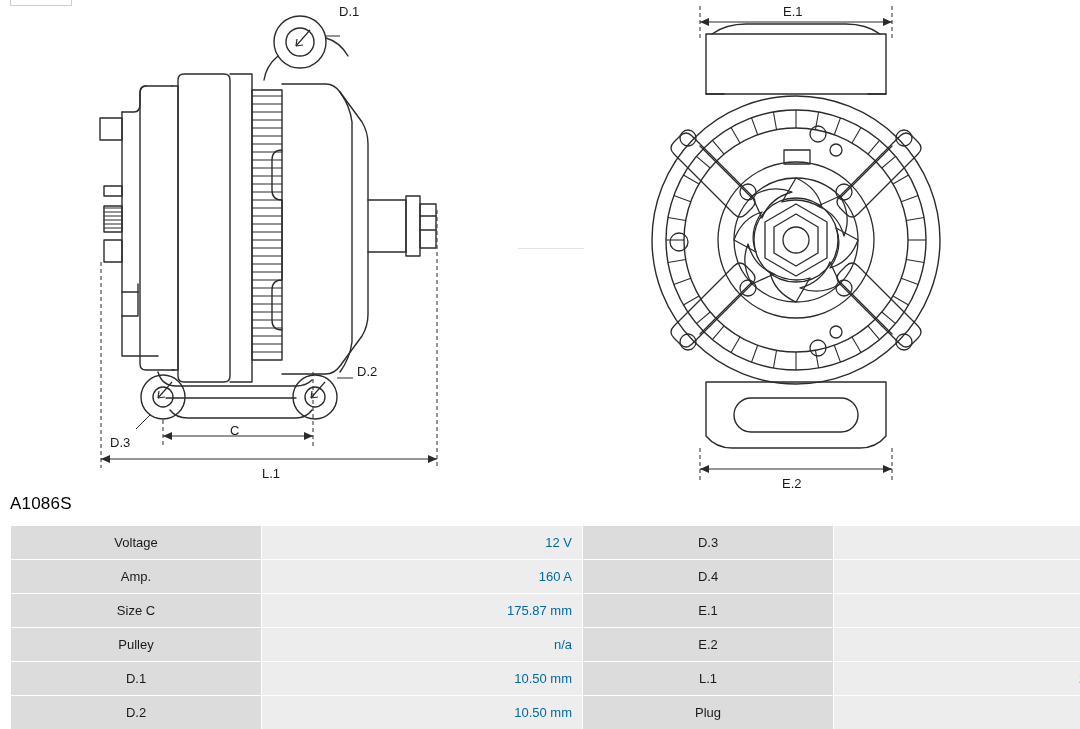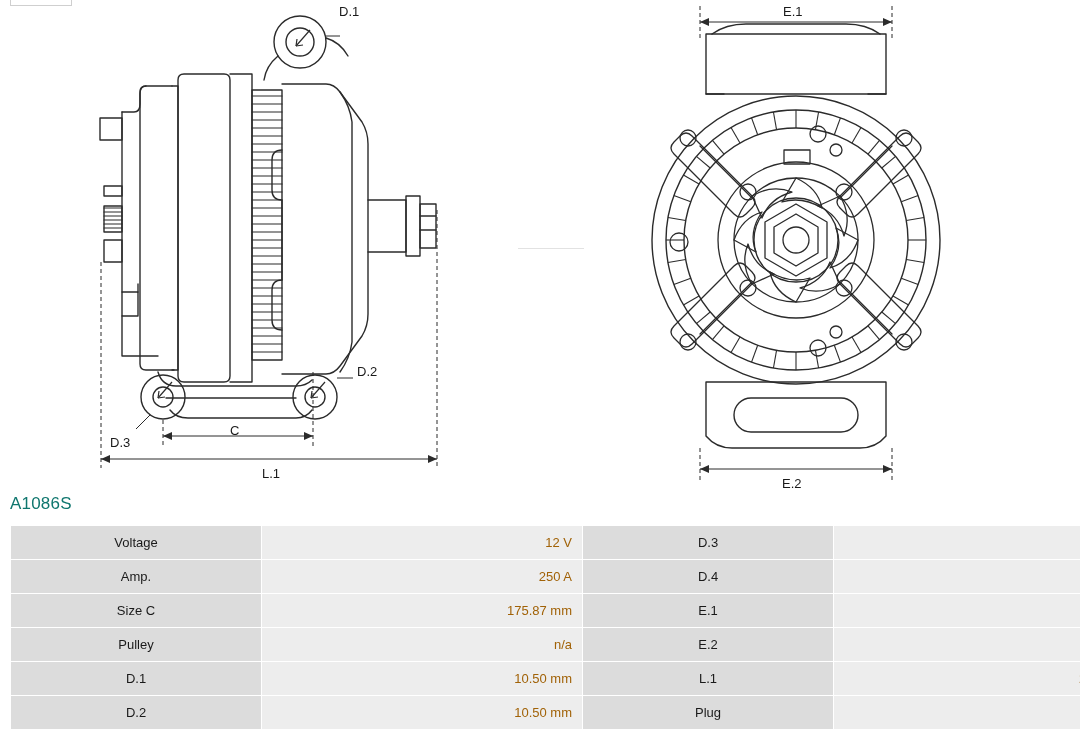--- a/index.html
+++ b/index.html
@@ -26,21 +26,21 @@
     height: 492px;
   }
   .drawing-area svg {
     display: block;
   }
   .part-title {
     position: absolute;
     left: 10px;
     top: 494px;
     font-size: 17px;
-    color: #0f766e;
+    color: #000000;
     font-family: "Liberation Sans", sans-serif;
     letter-spacing: 0.2px;
   }
   .spec-table {
     position: absolute;
     left: 10px;
     top: 525px;
     width: 1060px;
     border-collapse: collapse;
     table-layout: fixed;
@@ -54,21 +54,21 @@
   }
   .spec-table td.label {
     text-align: center;
     background: #dcdcdc;
     color: #1a1a1a;
     width: 230px;
   }
   .spec-table td.value {
     text-align: right;
     background: #ededed;
-    color: #a16207;
+    color: #0369a1;
     width: 300px;
   }
   .top-left-stub {
     position: absolute;
     left: 10px;
     top: 0px;
     width: 62px;
     height: 6px;
     border: 1px solid #cfcfcf;
     border-top: none;
@@ -348,21 +348,21 @@
   <table class="spec-table">
     <tbody>
       <tr>
         <td class="label">Voltage</td>
         <td class="value">12 V</td>
         <td class="label">D.3</td>
         <td class="value">12.50 mm</td>
       </tr>
       <tr>
         <td class="label">Amp.</td>
-        <td class="value">250 A</td>
+        <td class="value">160 A</td>
         <td class="label">D.4</td>
         <td class="value">12.50 mm</td>
       </tr>
       <tr>
         <td class="label">Size C</td>
         <td class="value">175.87 mm</td>
         <td class="label">E.1</td>
         <td class="value">80.00 mm</td>
       </tr>
       <tr>

